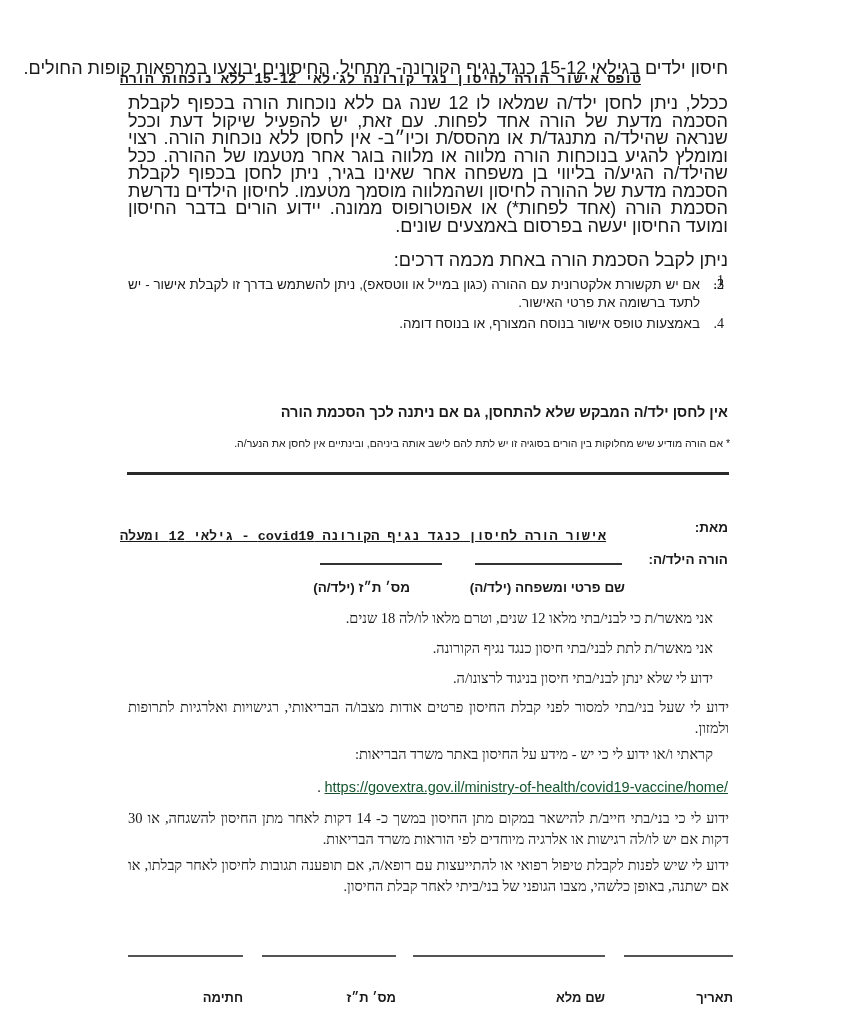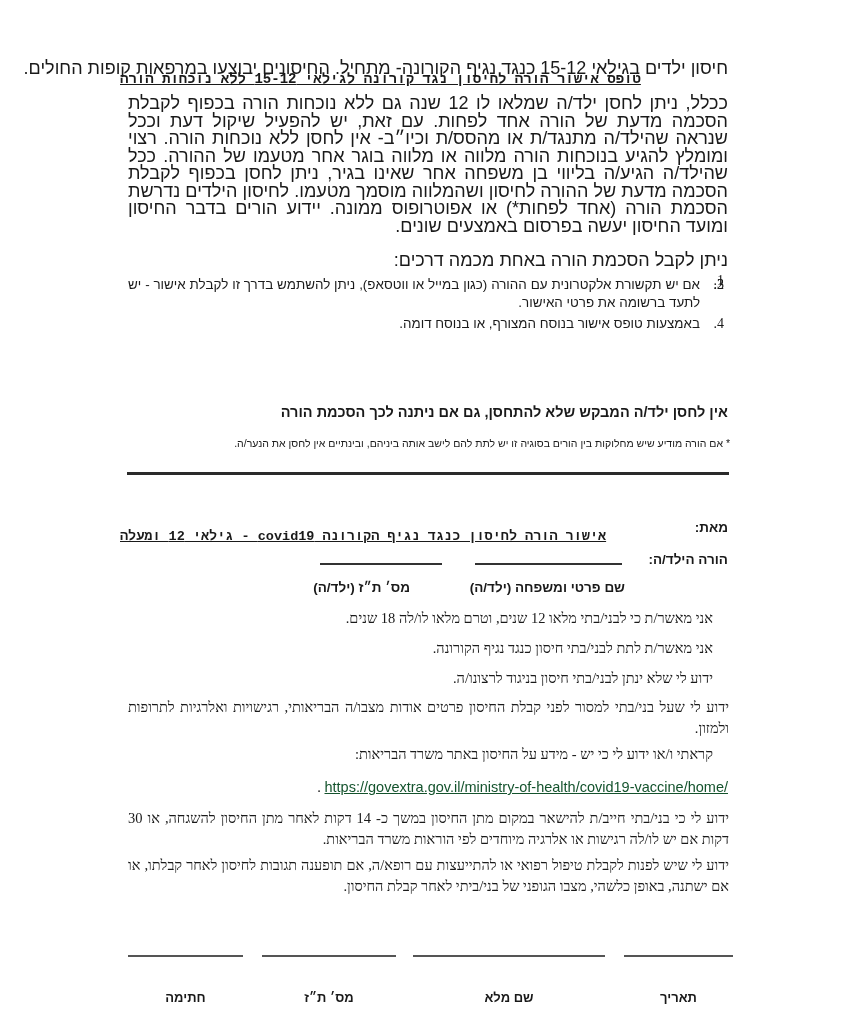--- a/index.html
+++ b/index.html
@@ -32,21 +32,21 @@
   .sep { left: 127px; width: 602px; top: 472px; height: 3px; background: #2a2a2a; }
   .label-bold { font-family: "Liberation Sans", sans-serif; font-weight: bold; font-size: 13.5px; white-space: nowrap; }
   .fill-line { height: 2px; background: #333; }
   .body-line { right: 142px; text-align: right; white-space: nowrap;
     font-family: "Liberation Serif", serif; font-size: 14.5px; }
   .para2 { left: 128px; width: 601px; text-align: justify; text-align-last: right;
     font-family: "Liberation Serif", serif; font-size: 14.5px; line-height: 21px; }
   .link { color: #14532d; text-decoration: underline; direction: ltr; unicode-bidi: embed;
     font-family: "Liberation Sans", sans-serif; font-size: 14.5px; }
   .sig-line { top: 955px; height: 2px; background: #555; }
-  .sig-label { top: 990px; font-family: "Liberation Sans", sans-serif; font-weight: bold; font-size: 13px; text-align: center; white-space: nowrap; }
+  .sig-label { top: 990px; font-family: "Liberation Sans", sans-serif; font-weight: bold; font-size: 13px; white-space: nowrap; }
 </style>
 </head>
 <body>
 
 <div class="page">
 
   <div class="abs title" style="top:32px;">טופס אישור הורה לחיסון נגד קורונה לגילאי 15-12  ללא נוכחות הורה</div>
 
   <div class="abs para line1" style="top:60px;">חיסון ילדים בגילאי 15-12 כנגד נגיף הקורונה- מתחיל. החיסונים יבוצעו במרפאות קופות החולים.</div>
 

